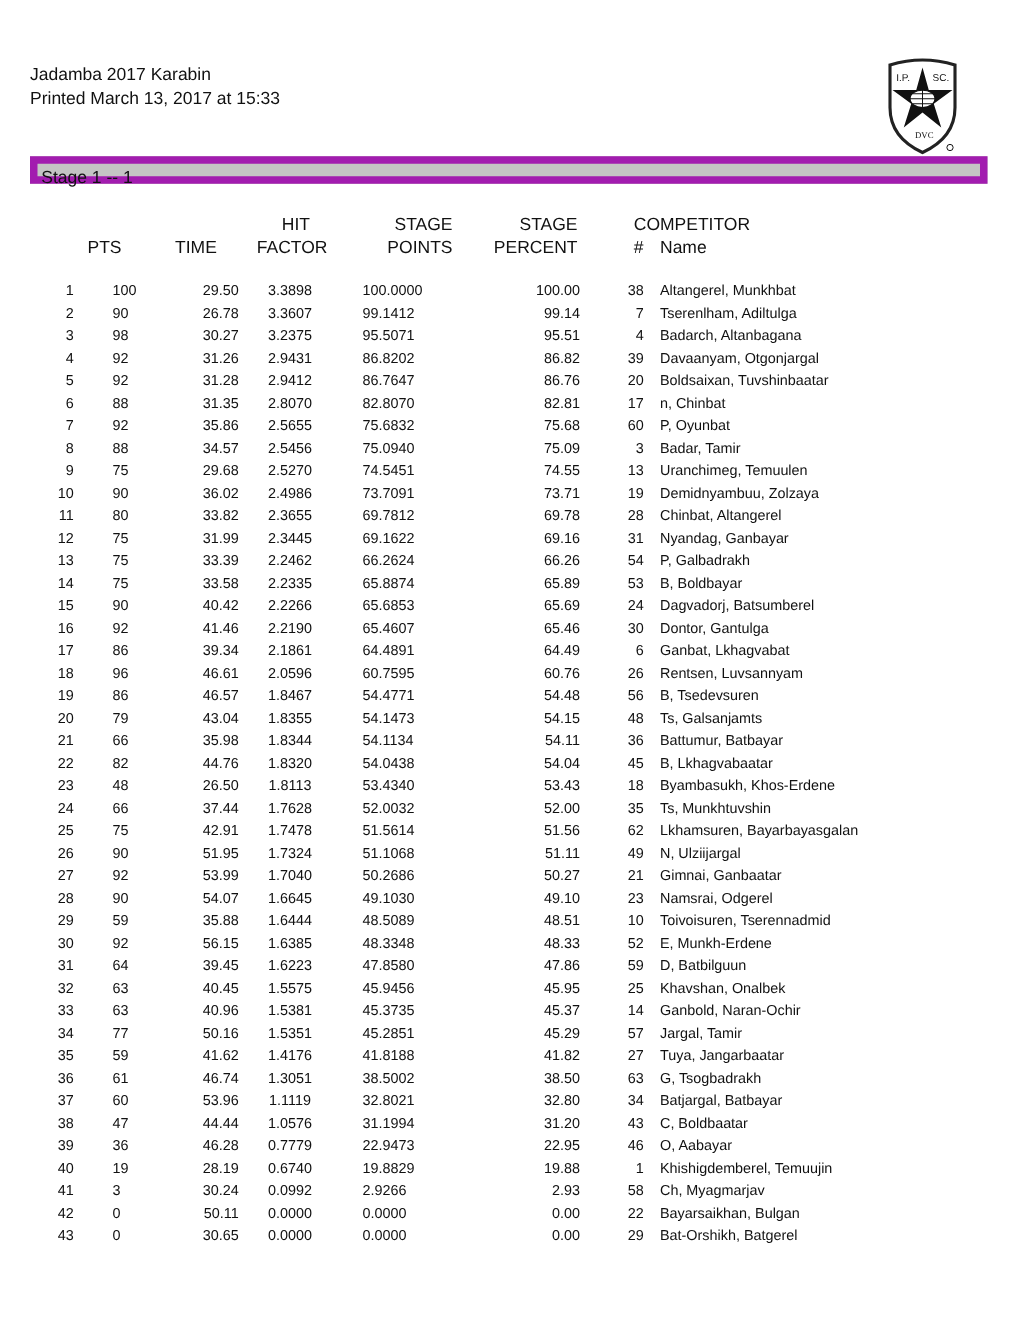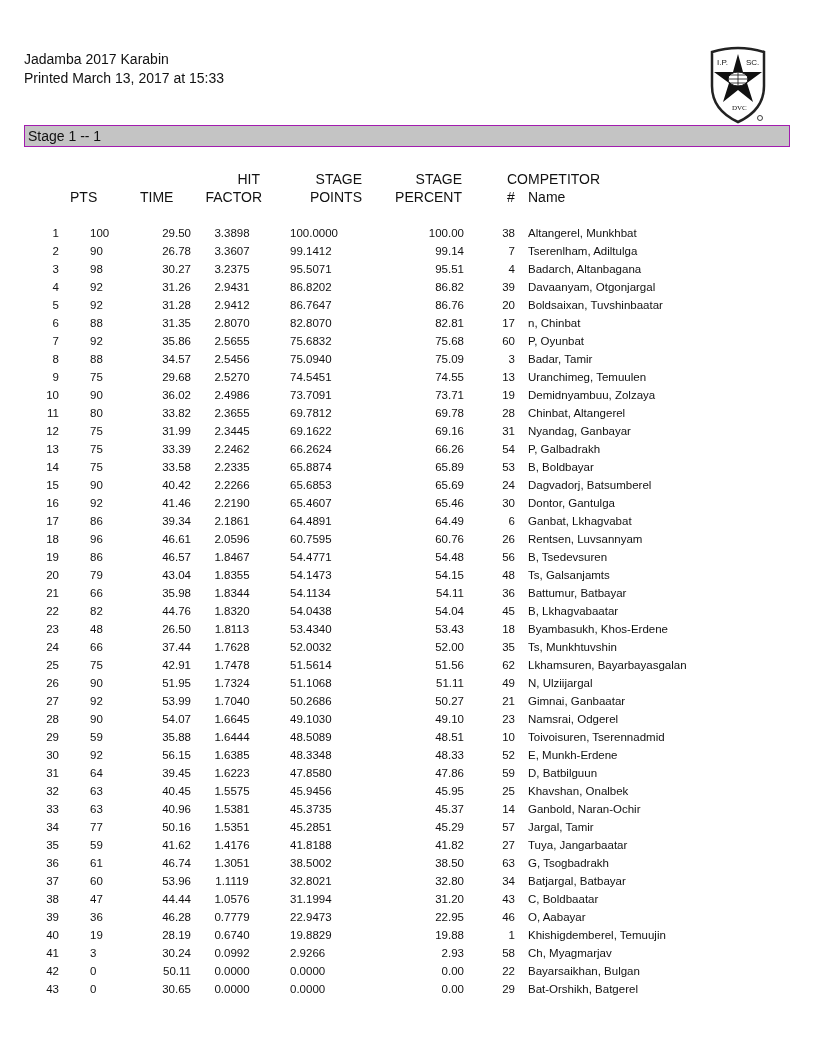--- a/index.html
+++ b/index.html
@@ -2,21 +2,21 @@
 <html><head>
 <meta charset="utf-8">
 <style>
   html, body { margin:0; padding:0; background:#ffffff; }
   body { width:816px; height:1057px; position:relative; overflow:hidden;
          font-family:"Liberation Sans", sans-serif; color:#111; }
   .header { position:absolute; left:24px; top:50px; font-size:14px; line-height:19px; }
   .header div { white-space:nowrap; }
   .logo { position:absolute; left:708px; top:46px; width:60px; height:78px; }
   .stage-bar { position:absolute; left:24px; top:125px; width:766px; height:22px;
-               background:#c4c4c4; border:1px solid #a21caf; box-sizing:border-box;
+               background:#c4c4c4; border:6px solid #a21caf; box-sizing:border-box;
                font-size:14px; line-height:20px; padding-left:3px; }
   .colhead { position:absolute; font-size:14px; line-height:18px; white-space:nowrap;text-align:right; }
   .r { text-align:right; }
   .rows { position:absolute; left:0; top:224px; width:816px; }
   .row { position:relative; height:18px; font-size:11.5px; line-height:18px; }
   .row span { position:absolute; white-space:nowrap; }
   .c-place { left:30px; width:29px; text-align:right; }
   .c-pts   { left:90px; width:39px; text-align:left; }
   .c-time  { left:140px; width:51px; text-align:right; }
   .c-hf    { left:200px; width:64px; text-align:center; }
@@ -43,21 +43,21 @@
   <text x="24" y="64" font-size="7" font-family="Liberation Serif, serif" fill="#111">DVC</text>
   <circle cx="52" cy="72" r="2.5" fill="none" stroke="#111" stroke-width="0.8"></circle>
 </svg>
 
 <div class="stage-bar">
   <span>Stage 1 -- 1</span>
 </div>
 
 <div class="colhead" style="left:70px;top:188px;">PTS</div>
 <div class="colhead" style="left:140px;top:188px;">TIME</div>
-<div class="colhead r" style="left:188px;top:170px;width:72px;">HIT</div>
+<div class="colhead r" style="left:176px;top:170px;width:72px;">HIT</div>
 <div class="colhead r" style="left:190px;top:188px;width:72px;">FACTOR</div>
 <div class="colhead r" style="left:290px;top:170px;width:72px;">STAGE</div>
 <div class="colhead r" style="left:290px;top:188px;width:72px;">POINTS</div>
 <div class="colhead r" style="left:380px;top:170px;width:82px;">STAGE</div>
 <div class="colhead r" style="left:380px;top:188px;width:82px;">PERCENT</div>
 <div class="colhead" style="left:507px;top:170px;">COMPETITOR</div>
 <div class="colhead" style="left:507px;top:188px;">#</div>
 <div class="colhead" style="left:528px;top:188px;">Name</div>
 
 <div class="rows" id="rows">

